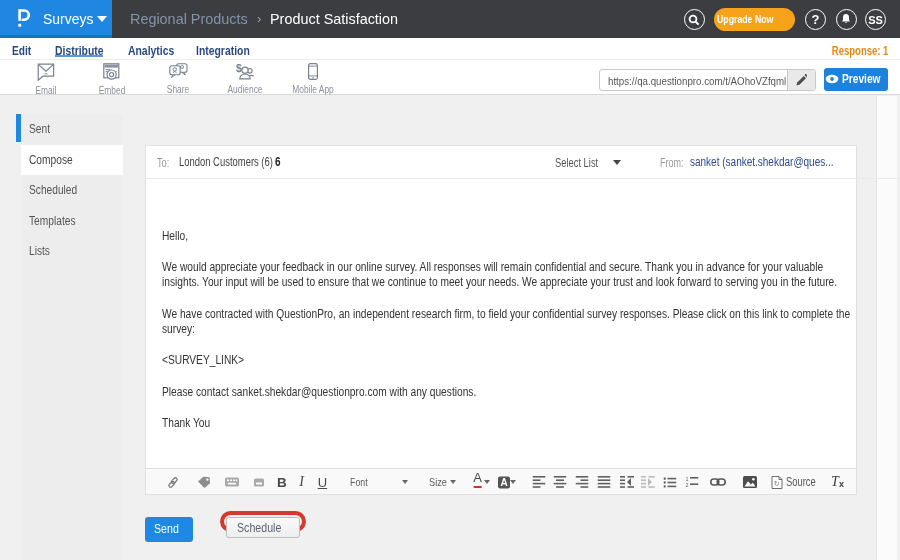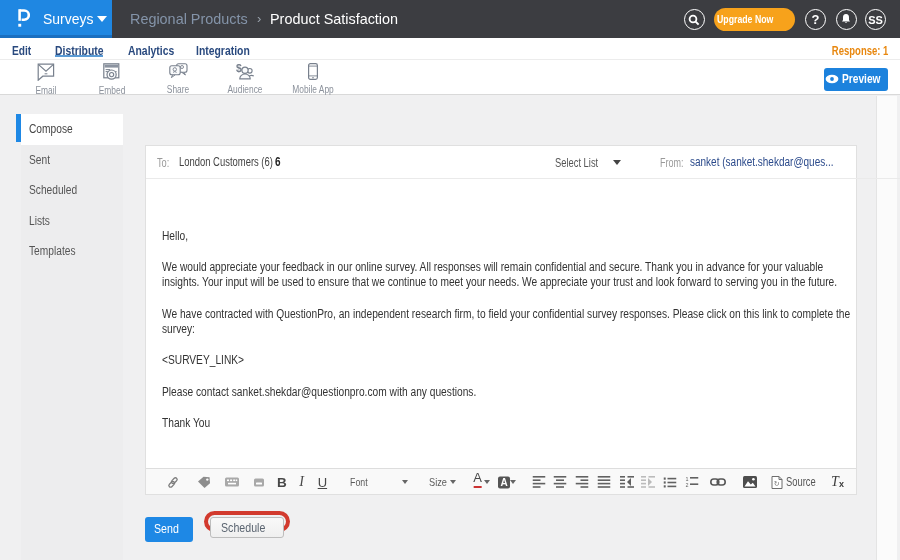--- a/index.html
+++ b/index.html
@@ -53,21 +53,21 @@
 
 .bodytext { position:absolute; left:15.5px; top:82.5px; width:820px; font-size:12px; color:#333; line-height:15.5px; transform:scaleX(0.85); transform-origin:0 0; }
 .bodytext p { margin:0 0 15.8px 0; white-space:nowrap; }
 
 .edtoolbar { position:absolute; left:0; top:322px; width:710px; height:26px; background:#f9f9f9; border-top:1px solid #ddd; }
 
 .edtoolbar .ei { position:absolute; top:0; height:26px; display:flex; align-items:center; justify-content:center; color:#474747; transform:translateX(-50%); }
 .edtoolbar .caret2 { width:0; border-left:3.5px solid transparent; border-right:3.5px solid transparent; border-top:4px solid #666; height:0 !important; top:11px; }
 
 .sendbtn { position:absolute; left:145px; top:517px; width:48px; height:25px; background:#1e88e5; border-radius:3px; color:#fff; font-size:12.5px; text-align:center; line-height:25px; }
-.schedwrap { position:absolute; left:204px; top:511px; width:86px; height:21px; border:4px solid #d23a2e; border-radius:11px; }
+.schedwrap { position:absolute; left:220px; top:511px; width:86px; height:21px; border:4px solid #d23a2e; border-radius:11px; }
 .schedbtn { position:absolute; left:2px; top:2px; width:74px; height:21px; background:linear-gradient(#f9f9f9,#efefef); border:1px solid #bdbdbd; border-radius:3px; color:#5a6470; font-size:12.5px; text-align:center; line-height:21px; }
 </style>
 </head>
 <body>
 <div id="app">
 
   <div class="topbar">
     <div class="logobox">
       <svg width="13" height="18" viewBox="0 0 13 18">
         <path d="M2.6 1.5 H7.2 A4.6 4.6 0 0 1 7.2 10.7 H4.6" fill="none" stroke="#fff" stroke-width="2.6"></path>
@@ -151,35 +151,44 @@
     </div>
     <div class="itool" style="left:282.7px; width:60px;">
       <svg width="10" height="17" viewBox="0 0 10 17">
         <rect x="0.6" y="0.6" width="8.8" height="15.8" rx="1.8" fill="none" stroke="#78808d" stroke-width="1.2"></rect>
         <line x1="0.8" y1="3.1" x2="9.2" y2="3.1" stroke="#78808d" stroke-width="0.9"></line>
         <line x1="0.8" y1="12.9" x2="9.2" y2="12.9" stroke="#78808d" stroke-width="0.9"></line>
         <circle cx="5" cy="14.8" r="0.8" fill="#78808d"></circle>
       </svg>
       <div class="lbl">Mobile App</div>
     </div>
+    <div class="urlgroup">
+      <div class="urltext">https://qa.questionpro.com/t/AOhoVZfqml</div>
+      <div class="urlpencil">
+        <svg width="13" height="13" viewBox="0 0 13 13" style="margin-top:3.5px;">
+          <path d="M1.4 11.6 L2.2 8.6 L8.8 2 L11 4.2 L4.4 10.8 Z" fill="#4f4f4f"></path>
+          <path d="M9.6 1.2 A1.1 1.1 0 0 1 11.8 1.2 L11.8 3.4 Z" fill="#4f4f4f"></path>
+        </svg>
+      </div>
+    </div>
     <div class="previewbtn">
       <svg width="14" height="10" viewBox="0 0 14 10" style="vertical-align:-1px; margin-right:3px;">
         <ellipse cx="7" cy="5" rx="6.4" ry="4.2" fill="#fff"></ellipse>
         <circle cx="7" cy="5" r="1.9" fill="#1c82dd"></circle>
       </svg><span class="cx" style="transform:scaleX(0.85); vertical-align:0;">Preview</span>
     </div>
   </div>
 
   <div class="scrolltrack"></div>
   <div class="sidebar">
+    <div class="sideitem"><span>Sent</span></div>
     <div class="sideitem active"><span>Compose</span></div>
-    <div class="sideitem"><span>Sent</span></div>
     <div class="sideitem"><span>Scheduled</span></div>
+    <div class="sideitem"><span>Templates</span></div>
     <div class="sideitem"><span>Lists</span></div>
-    <div class="sideitem"><span>Templates</span></div>
   </div>
   <div class="sidebluebar"></div>
 
   <div class="panel">
     <div class="torow">
       <span class="glabel abs cx" style="left:11.3px; top:10px; transform:scaleX(0.77);">To:</span>
       <span class="gval abs cx" style="left:32.9px; top:9px; transform:scaleX(0.755);">London Customers (6)</span>
       <span class="abs cx" style="left:128.5px; top:9px; color:#222; font-size:12.5px; font-weight:bold; transform:scaleX(0.8);">6</span>
       <span class="gval abs cx" style="left:409px; top:9.5px; color:#555; font-size:12px; transform:scaleX(0.78);">Select List</span>
       <span class="caret abs" style="left:467px; top:13.5px;"></span>

